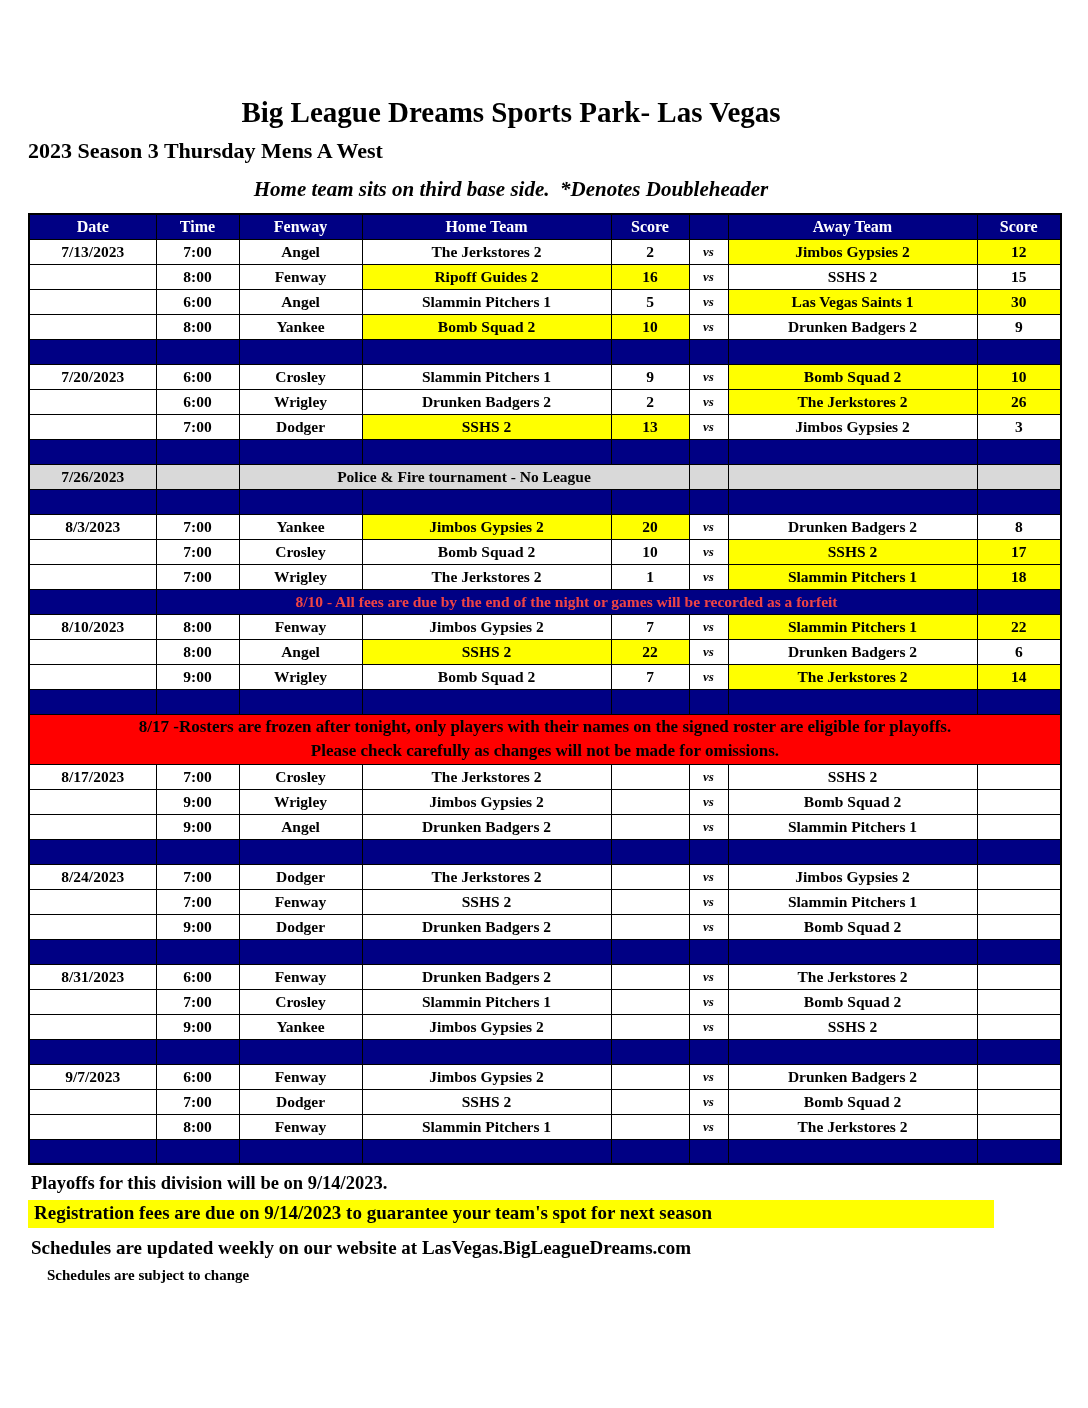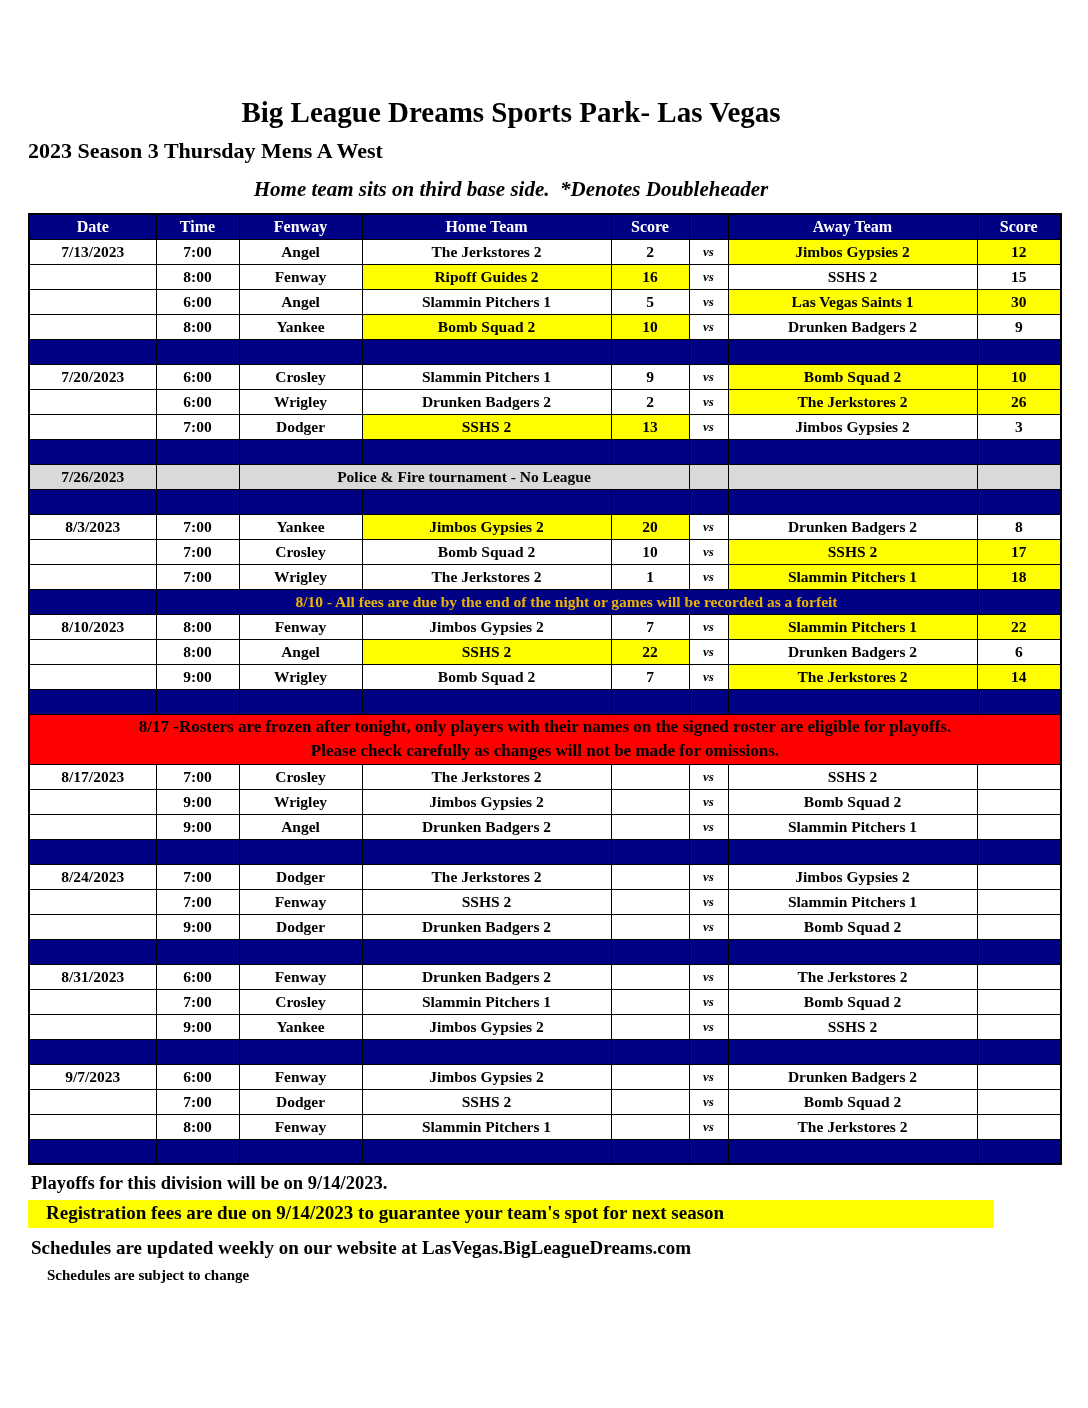--- a/index.html
+++ b/index.html
@@ -15,24 +15,24 @@
   .note{text-align:center;font-weight:700;font-style:italic;font-size:21px;margin-top:13px;}
   table{border-collapse:collapse;table-layout:fixed;width:1032px;margin-top:11px;border:2px solid #000;}
   th,td{border:1.5px solid #000;height:25px;padding:0 2px;text-align:center;
         font-weight:700;overflow:hidden;white-space:nowrap;}
   th{background:var(--navy);color:#fff;font-size:16px;}
   td{font-size:15.5px;}
   .c-vs{font-style:italic;font-size:13px;}
   .win{background:var(--yellow);}
   .c-sep{background:var(--navy);}
   .c-gray{background:var(--gray);}
-  .c-navy-notice{background:var(--navy);color:#eab308;font-size:15.5px;}
+  .c-navy-notice{background:var(--navy);color:#ef4444;font-size:15.5px;}
   .c-banner{background:var(--red);color:#000000;height:50px;font-size:17px;line-height:24px;}
   .f1{font-size:18.5px;font-weight:700;margin:8px 0 0 3px;}
-  .band{background:var(--yellow);margin-top:6px;padding:2px 0 4px 18px;font-size:19px;font-weight:700;}
+  .band{background:var(--yellow);margin-top:6px;padding:2px 0 4px 6px;font-size:19px;font-weight:700;}
   .f3{font-size:19px;font-weight:700;margin:9px 0 0 3px;}
   .f4{font-size:15px;font-weight:700;margin:8px 0 0 19px;}
 </style>
 </head>
 <body>
 
 <div class="page">
   <div class="content">
 
     <div class="title">Big League Dreams Sports Park- Las Vegas</div>

